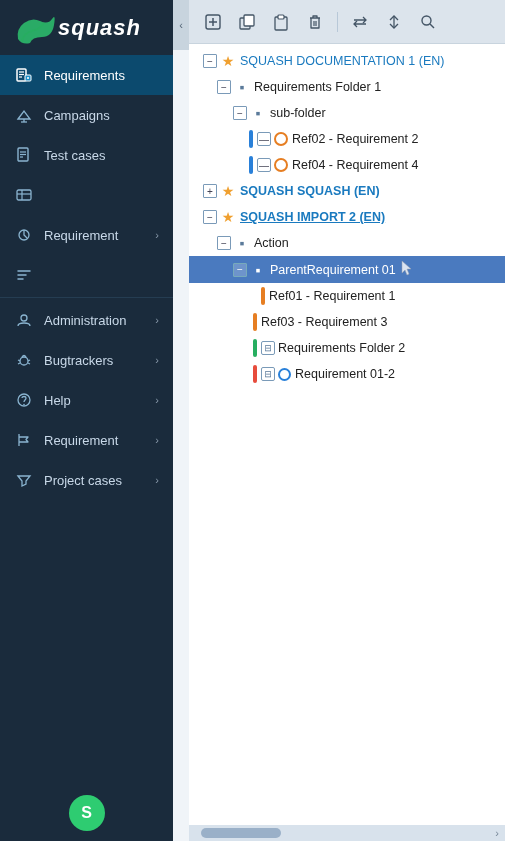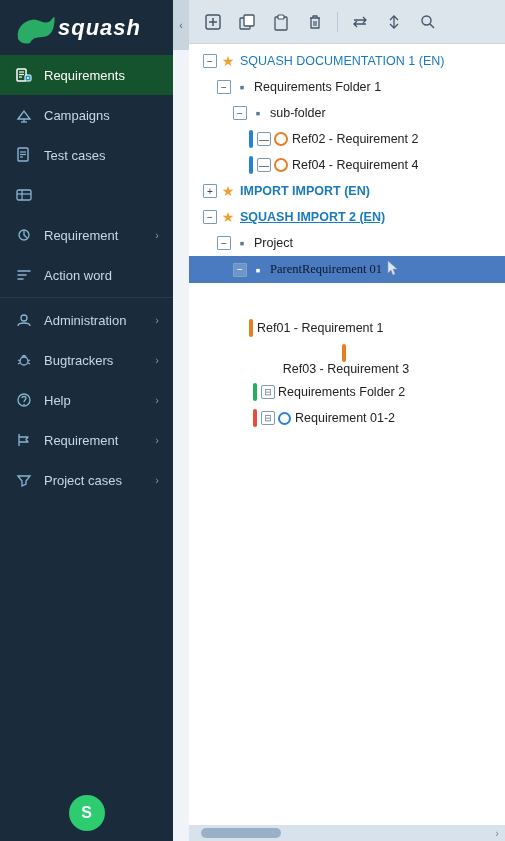--- a/index.html
+++ b/index.html
@@ -44,21 +44,21 @@
     .nav-item {
       display: flex;
       align-items: center;
       padding: 10px 14px;
       color: #c8d8e8;
       cursor: pointer;
       position: relative;
       font-size: 13px;
     }
     .nav-item.active {
-      background: #14532d;
+      background: #0c4a6e;
       color: white;
     }
     .nav-item .nav-icon {
       width: 20px;
       height: 20px;
       margin-right: 10px;
       display: flex;
       align-items: center;
       justify-content: center;
       flex-shrink: 0;
@@ -309,21 +309,20 @@
       <span class="nav-label">Requirement</span>
       <span class="nav-arrow">›</span>
     </div>
 
     <div class="nav-item">
       <span class="nav-icon">
         <svg viewBox="0 0 16 16" fill="none">
           <path d="M2 4 L14 4 M2 8 L10 8 M2 12 L7 12" stroke="#8ab4d0" stroke-width="1.5" stroke-linecap="round"></path>
         </svg>
       </span>
-      <span class="nav-label">Action word</span>
     </div>
 
     <div class="nav-divider"></div>
 
     <div class="nav-item">
       <span class="nav-icon">
         <svg viewBox="0 0 16 16" fill="none">
           <circle cx="8" cy="6" r="3" stroke="#8ab4d0" stroke-width="1.3" fill="none"></circle>
           <path d="M2 14 C2 10 14 10 14 14" stroke="#8ab4d0" stroke-width="1.3" fill="none"></path>
         </svg>
@@ -474,57 +473,57 @@
       <span class="status-bar status-blue"></span>
       <span style="display:inline-flex;align-items:center;width:14px;height:14px;border:1.5px solid #7a9ab8;border-radius:2px;justify-content:center;margin-right:3px;font-size:10px;color:#445;">—</span>
       <span style="width:14px;height:14px;border-radius:50%;border:2px solid #e67e22;display:inline-flex;align-items:center;justify-content:center;font-size:8px;margin-right:4px;"></span>
       <span class="node-label">Ref04 - Requirement 4</span>
     </div>
 
     <div class="tree-node" style="padding-left:4px;">
       <span style="width:10px;display:inline-block;"></span>
       <span class="toggle-btn plus"></span>
       <span class="node-icon star-icon">★</span>
-      <span class="node-label" style="color:#1a7abf;font-weight:bold;">IMPORT IMPORT (EN)</span>
+      <span class="node-label" style="color:#1a7abf;font-weight:bold;">SQUASH SQUASH (EN)</span>
     </div>
 
     <div class="tree-node" style="padding-left:4px;">
       <span style="width:10px;display:inline-block;"></span>
       <span class="toggle-btn minus"></span>
       <span class="node-icon star-icon">★</span>
       <span class="node-label" style="color:#1a7abf;font-weight:bold;text-decoration:underline;">SQUASH IMPORT 2 (EN)</span>
     </div>
 
     <div class="tree-node" style="padding-left:4px;">
       <span style="width:24px;display:inline-block;"></span>
       <span class="toggle-btn minus"></span>
       <span class="node-icon folder-icon">▪</span>
-      <span class="node-label">Project</span>
+      <span class="node-label">Action</span>
     </div>
 
     <div class="tree-node selected-row" style="padding-left:4px; cursor:default;">
       <span style="width:40px;display:inline-block;"></span>
       <span class="toggle-btn minus" style="border-color:#7ab;background:rgba(255,255,255,0.2);color:white;"></span>
       <span class="node-icon" style="color:white;font-size:14px;">▪</span>
-      <span class="node-label" style="color:#0f172a;font-weight:500;font-family:Liberation Serif, serif;">ParentRequirement 01</span>
+      <span class="node-label" style="color:#ffffff;font-weight:500;">ParentRequirement 01</span>
 
       <span style="position:relative;margin-left:4px;">
         <svg width="14" height="18" viewBox="0 0 14 18" fill="none" style="opacity:0.8">
           <path d="M2 2 L2 14 L5 11 L7 16 L9 15 L7 10 L11 10 Z" fill="white" stroke="#aaa" stroke-width="0.5"></path>
         </svg>
       </span>
     </div>
 
-    <div class="tree-node" style="padding-left:0;margin-top:32px;">
+    <div class="tree-node" style="padding-left:12px;">
       <span style="width:60px;display:inline-block;"></span>
       <span class="status-bar status-orange"></span>
       <span class="node-label">Ref01 - Requirement 1</span>
     </div>
 
-    <div class="tree-node" style="padding-left:4px;flex-direction:column;">
+    <div class="tree-node" style="padding-left:4px;">
       <span style="width:60px;display:inline-block;"></span>
       <span class="status-bar status-orange"></span>
       <span class="node-label">Ref03 - Requirement 3</span>
     </div>
 
     <div class="tree-node" style="padding-left:4px;">
       <span style="width:60px;display:inline-block;"></span>
       <span class="status-bar status-green"></span>
       <span style="display:inline-flex;align-items:center;width:14px;height:14px;border:1.5px solid #7a9ab8;border-radius:2px;justify-content:center;margin-right:3px;font-size:9px;color:#5b7a9a;">⊟</span>
       <span class="node-label">Requirements Folder 2</span>

